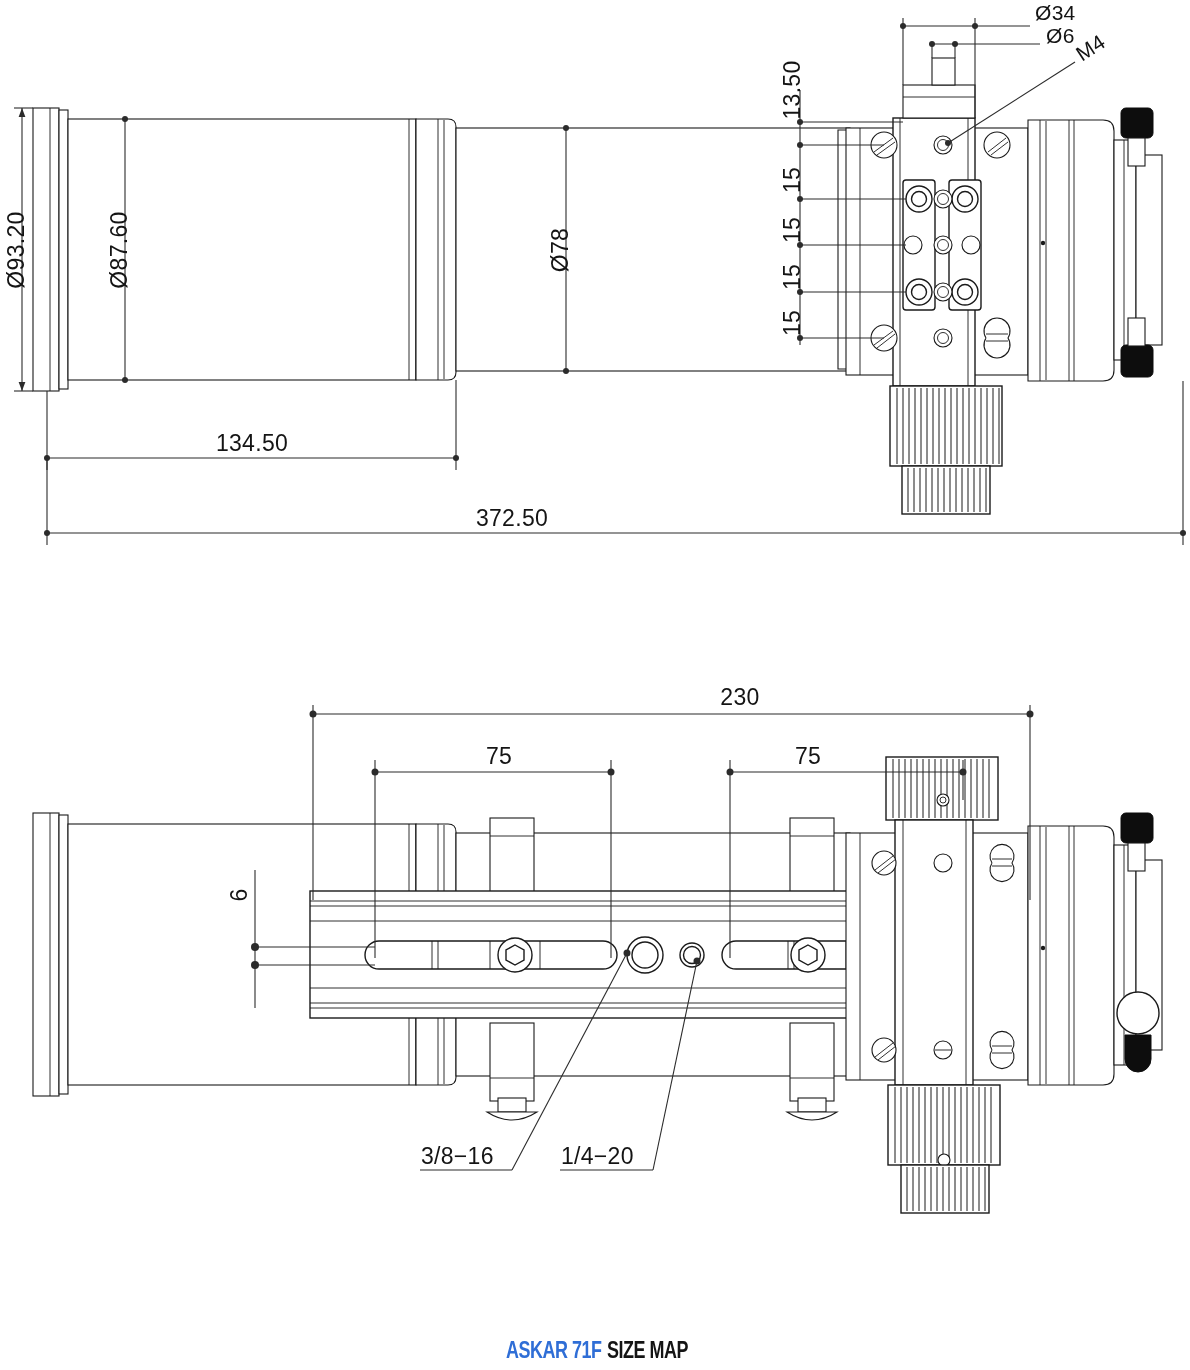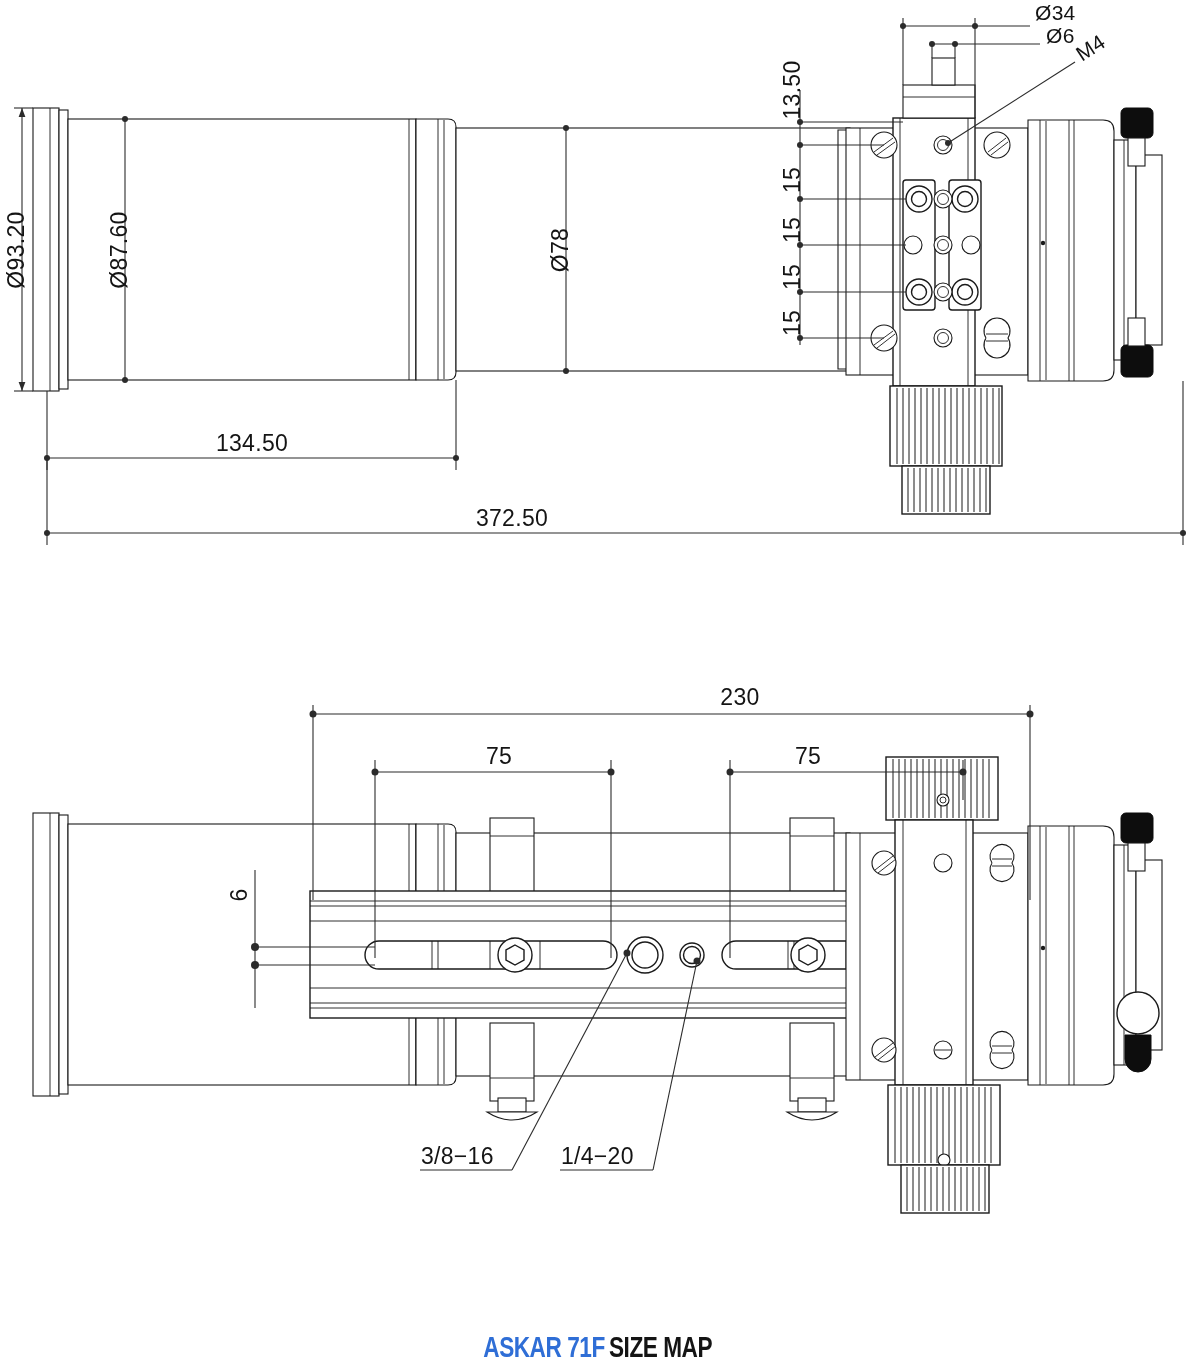--- a/index.html
+++ b/index.html
@@ -24,21 +24,21 @@
     letter-spacing:0.3px;
   }
   .dimtxt.sm{font-size:21px;}
   .white{fill:#ffffff;}
   .blackknob{fill:#0d0d0d;stroke:#0d0d0d;stroke-width:1;}
   #title-bar{
     position:absolute;left:0;bottom:6px;width:1190px;
     text-align:center;
     font-family:"Liberation Sans", sans-serif;
     font-weight:bold;
-    font-size:29px;
+    font-size:23px;
     letter-spacing:-0.6px;
     white-space:nowrap;
   }
   #title-bar .brand{
     color:#2f6ed6;
     font-style:normal;
     display:inline-block;
     transform:scaleX(0.78);
     transform-origin:right center;
     font-weight:bold;

